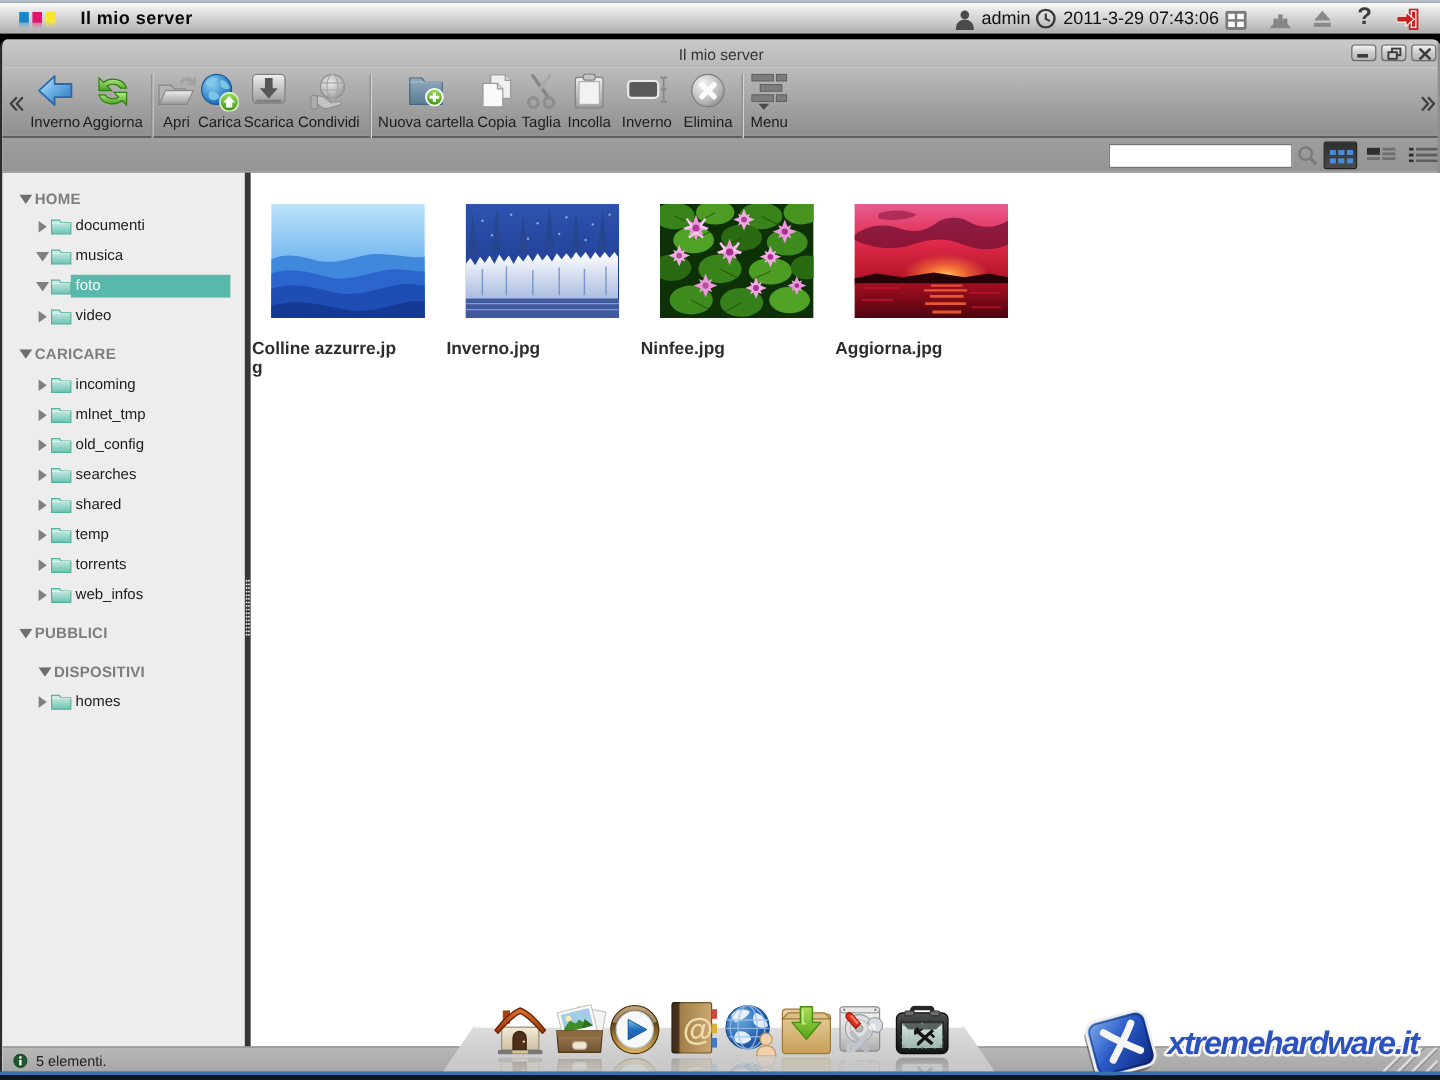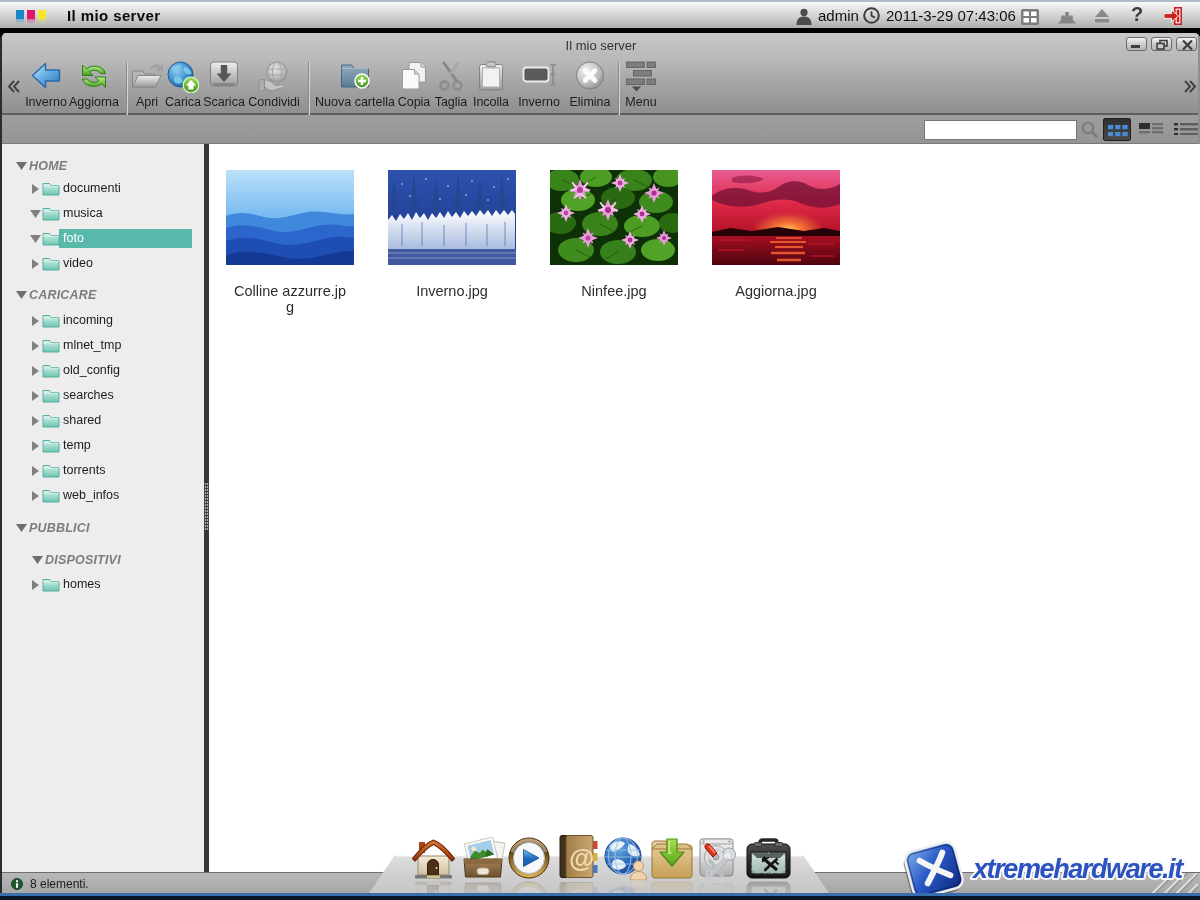--- a/index.html
+++ b/index.html
@@ -35,22 +35,22 @@
 
 #searchrow{position:absolute;left:0;top:82px;width:1198px;height:29px;
 background:linear-gradient(#9e9e9e,#949494);border-bottom:1px solid #7a7a7a;}
 #searchrow .lbl{position:absolute;left:887px;top:7px;font-size:13px;color:#1a1a1a;margin-left:44px;}
 #searchrow input{position:absolute;left:922px;top:5px;width:153px;height:20px;border:1px solid #777;background:#fff;}
 
 #sidebar{position:absolute;left:0;top:111px;width:202px;height:728px;background:#ededed;overflow:hidden;}
 #splitter{position:absolute;left:202px;top:111px;width:5px;height:728px;background:#373737;}
 #main{position:absolute;left:207px;top:111px;width:991px;height:728px;background:#fff;}
 .trow{position:absolute;height:19px;font-size:12.5px;color:#1c1c1c;white-space:nowrap;}
-.thead{position:absolute;height:15px;font-size:12.5px;font-weight:bold;color:#7d7d7d;letter-spacing:.2px;white-space:nowrap;font-style:italic;}
-.fitem{position:absolute;font-size:14.5px;font-weight:normal;color:#2d2d2d;line-height:16px;text-align:center;}
+.thead{position:absolute;height:15px;font-size:12.5px;font-weight:bold;color:#7d7d7d;letter-spacing:.2px;white-space:nowrap;}
+.fitem{position:absolute;font-size:14.5px;font-weight:bold;color:#2d2d2d;line-height:16px;}
 
 #statusbar{position:absolute;left:0;top:839px;width:1198px;height:21px;
 background:linear-gradient(#b8b8b8,#a6a6a6);border-top:1px solid #6e6e6e;}
 #statusbar .txt{position:absolute;left:28px;top:4px;font-size:12px;color:#1d1d1d;}
 
 #bottomline{position:absolute;left:0;top:893px;width:1200px;height:3px;background:#3a6fae;}
 #bottomdark{position:absolute;left:0;top:896px;width:1200px;height:4px;background:#0d1524;}
 </style></head>
 <body>
 <div id="topbar">
@@ -652,21 +652,21 @@
           <path d="M26 23 L49 0"></path>
           <path d="M38 23 L50 11"></path>
         </g>
         <g stroke="#909090" stroke-width="1.2">
           <path d="M4.5 23 L27.5 0"></path>
           <path d="M16.5 23 L39.5 0"></path>
           <path d="M28.5 23 L50 1.5"></path>
           <path d="M40.5 23 L50 13.5"></path>
         </g>
       </svg>
-    <span class="txt">8 elementi.</span>
+    <span class="txt">5 elementi.</span>
   </div>
 </div>
 <svg class="abs" style="left:363px;top:852px" width="470" height="42" viewBox="0 0 470 42">
   <defs>
       <linearGradient id="shelfg" x1="0" y1="0" x2="0" y2="1">
         <stop offset="0" stop-color="#dedede"></stop>
         <stop offset=".5" stop-color="#d0d0d0"></stop>
         <stop offset="1" stop-color="#c6c6c6"></stop>
       </linearGradient>
     </defs>

